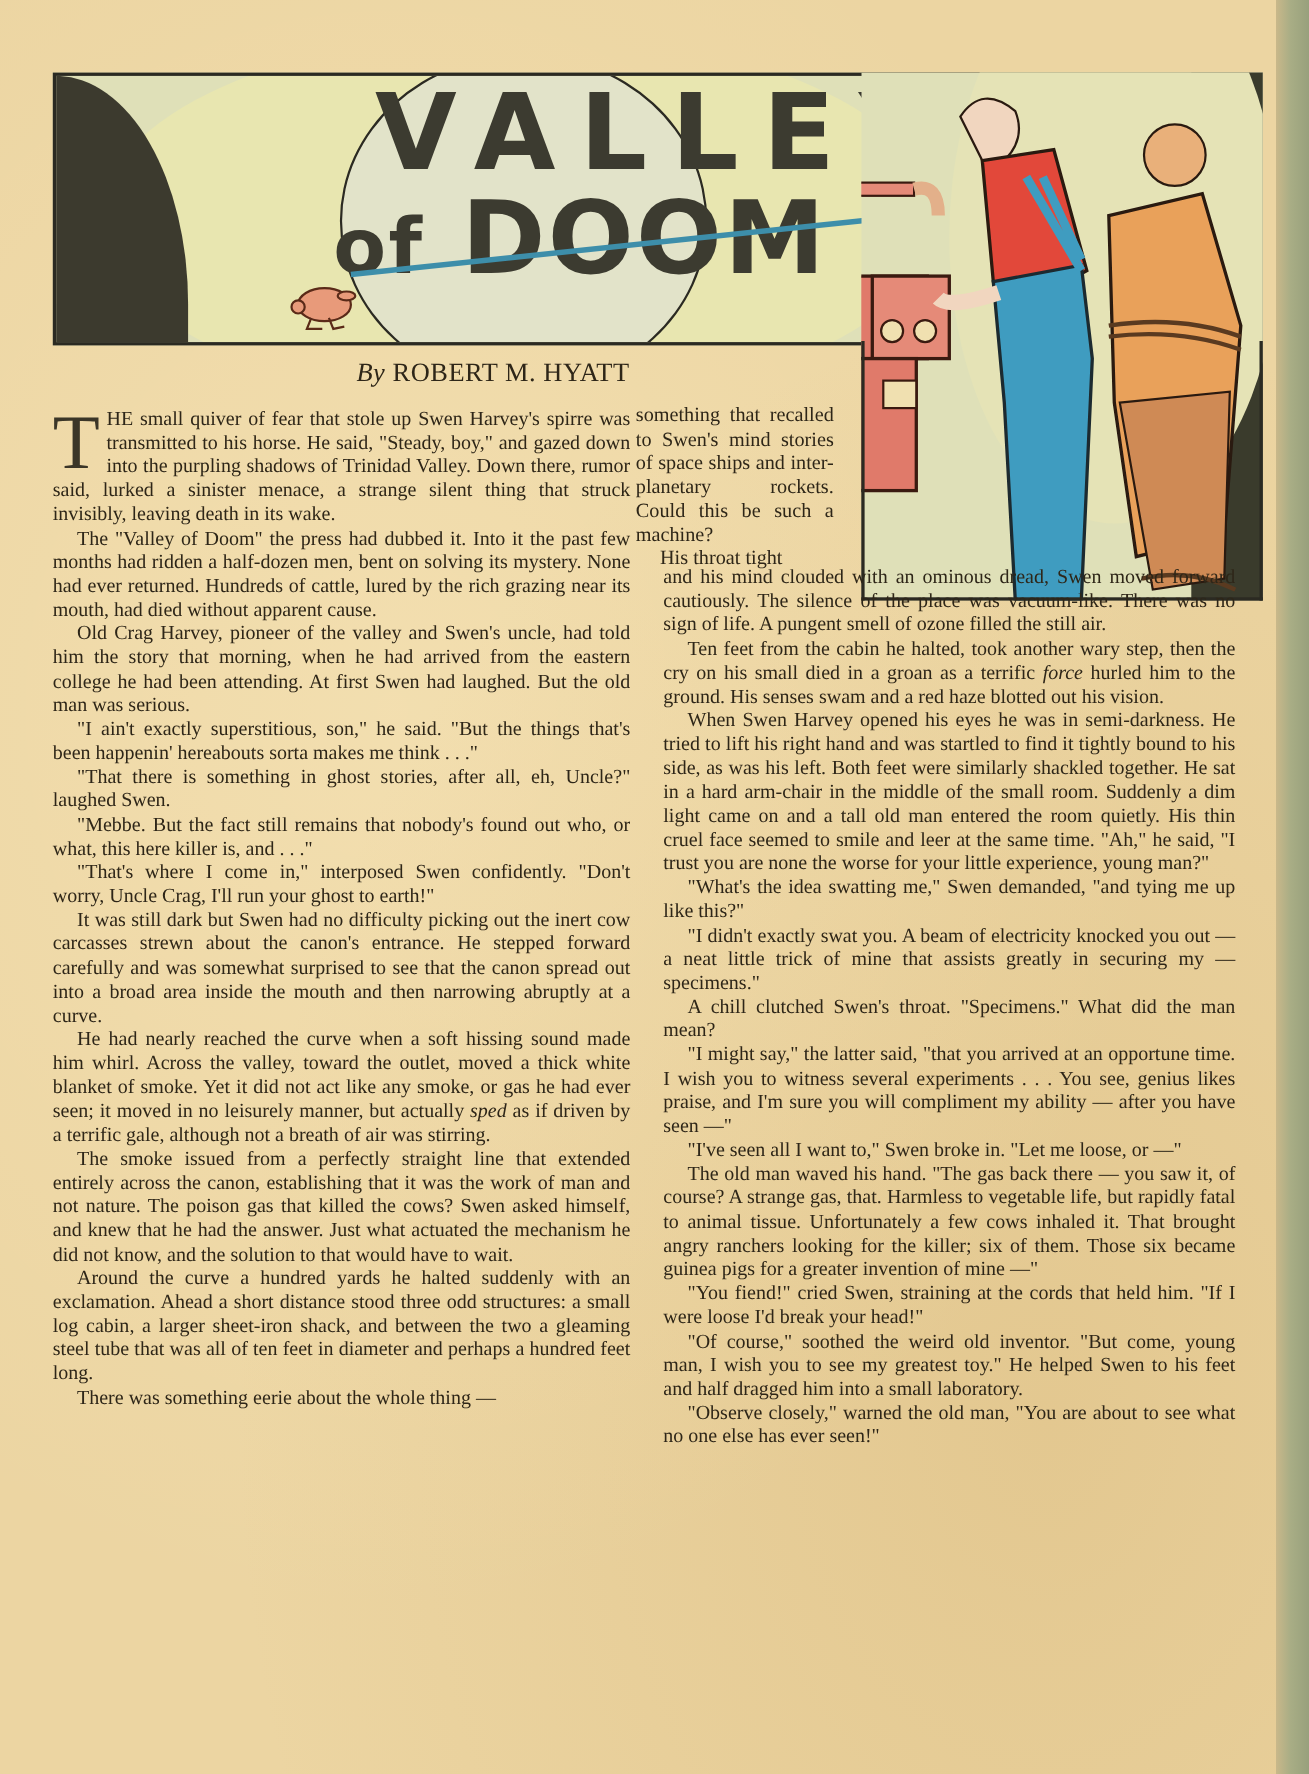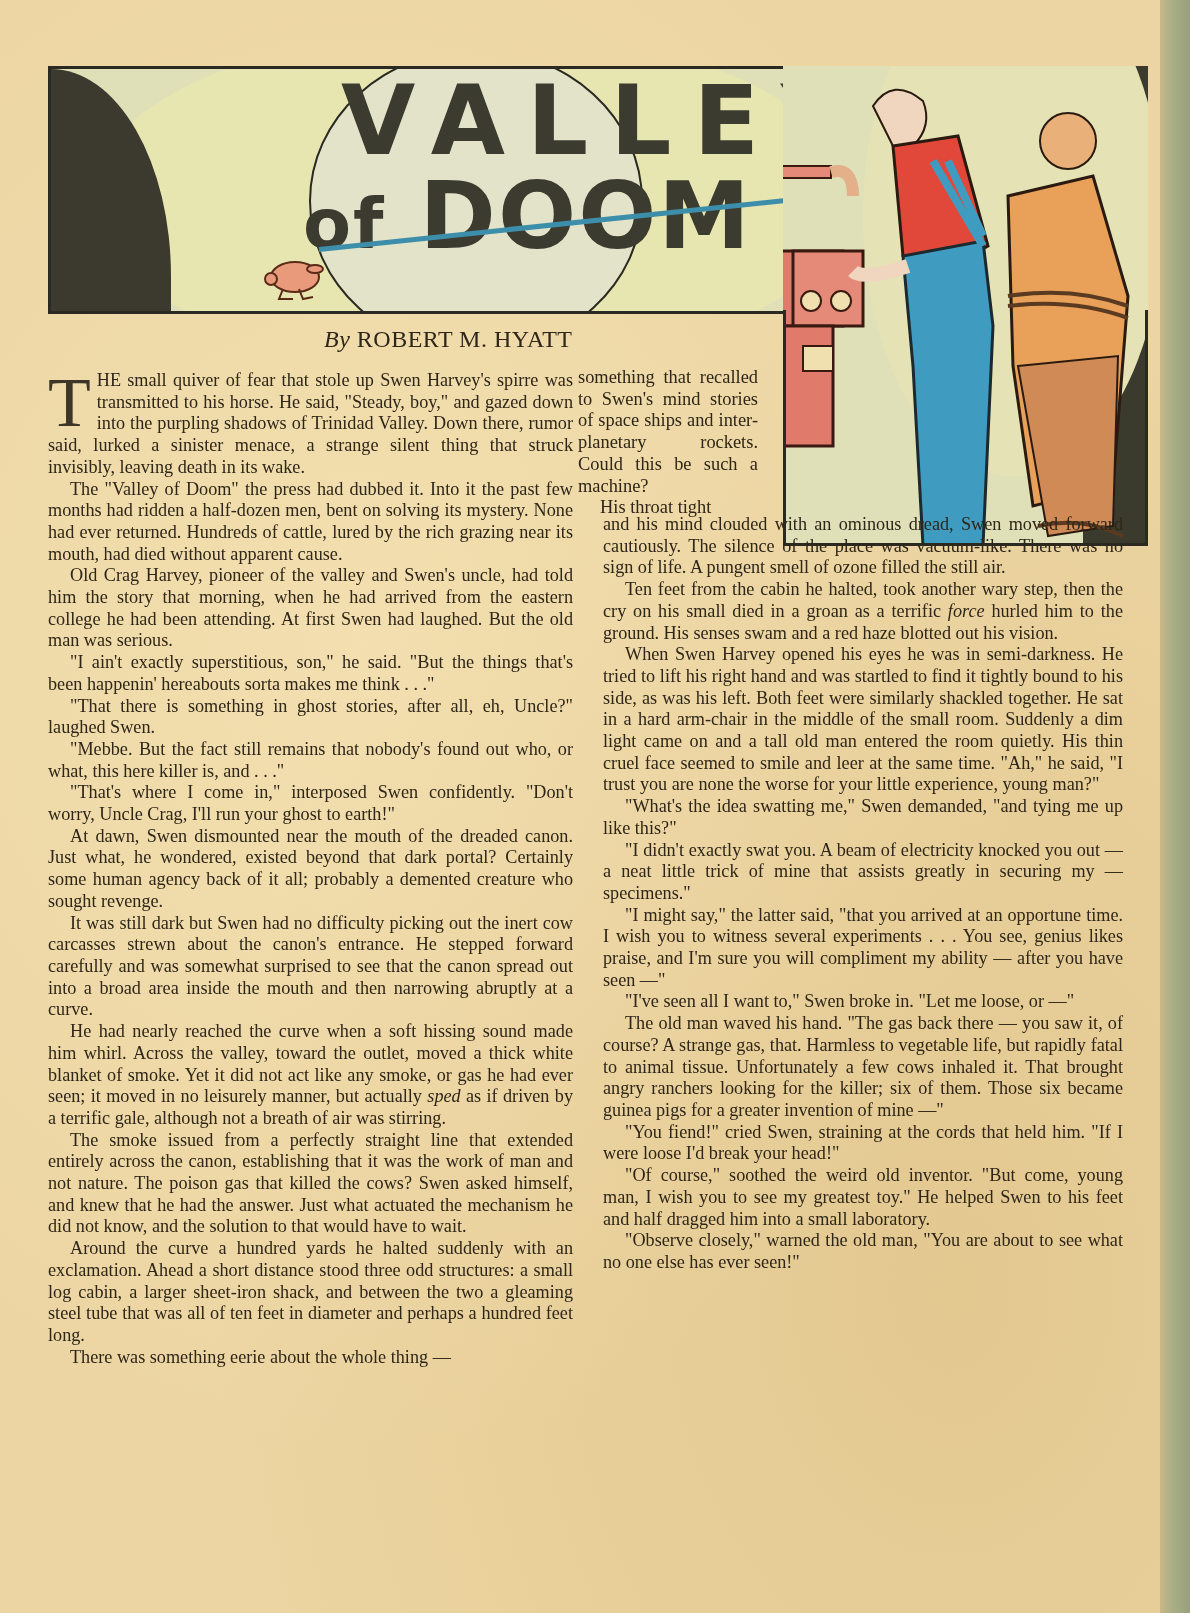--- a/index.html
+++ b/index.html
@@ -140,38 +140,38 @@
 <div class="byline"><i>By</i> <span>ROBERT M. HYATT</span></div>
 
 <div class="col col-left">
   <p class="first"><span class="dropcap">T</span><span>HE small quiver of fear that stole up Swen Harvey's spirre was transmitted to his horse. He said, "Steady, boy," and gazed down into the purpling shadows of Trinidad Valley. Down there, rumor said, lurked a sinister menace, a strange silent thing that struck invisibly, leaving death in its wake.</span></p>
   <p>The "Valley of Doom" the press had dubbed it. Into it the past few months had ridden a half-dozen men, bent on solving its mystery. None had ever returned. Hundreds of cattle, lured by the rich grazing near its mouth, had died without apparent cause.</p>
   <p>Old Crag Harvey, pioneer of the valley and Swen's uncle, had told him the story that morning, when he had arrived from the eastern college he had been attending. At first Swen had laughed. But the old man was serious.</p>
   <p>"I ain't exactly superstitious, son," he said. "But the things that's been happenin' hereabouts sorta makes me think . . ."</p>
   <p>"That there is something in ghost stories, after all, eh, Uncle?" laughed Swen.</p>
   <p>"Mebbe. But the fact still remains that nobody's found out who, or what, this here killer is, and . . ."</p>
   <p>"That's where I come in," interposed Swen confidently. "Don't worry, Uncle Crag, I'll run your ghost to earth!"</p>
-  <p>At dawn, Swen dismounted near the mouth of the dreaded canon. Just what, he wondered, existed beyond that dark portal? Certainly some human agency back of it all; probably a demented creature who sought revenge.</p>
   <p>It was still dark but Swen had no difficulty picking out the inert cow carcasses strewn about the canon's entrance. He stepped forward carefully and was somewhat surprised to see that the canon spread out into a broad area inside the mouth and then narrowing abruptly at a curve.</p>
   <p><span>He had nearly reached the curve when a soft hissing sound made him whirl. Across the valley, toward the outlet, moved a thick white blanket of smoke. Yet it did not act like any smoke, or gas he had ever seen; it moved in no leisurely manner, but actually </span><em>sped</em><span> as if driven by a terrific gale, although not a breath of air was stirring.</span></p>
   <p>The smoke issued from a perfectly straight line that extended entirely across the canon, establishing that it was the work of man and not nature. The poison gas that killed the cows? Swen asked himself, and knew that he had the answer. Just what actuated the mechanism he did not know, and the solution to that would have to wait.</p>
   <p>Around the curve a hundred yards he halted suddenly with an exclamation. Ahead a short distance stood three odd structures: a small log cabin, a larger sheet-iron shack, and between the two a gleaming steel tube that was all of ten feet in diameter and perhaps a hundred feet long.</p>
   <p>There was something eerie about the whole thing —</p>
 </div>
 
 <div class="col col-right-narrow">
   <p class="first">something that recalled to Swen's mind stories of space ships and inter-planetary rockets. Could this be such a machine?</p>
   <p>His throat tight</p>
 </div>
 
 <div class="col col-right">
   <p class="first">and his mind clouded with an ominous dread, Swen moved forward cautiously. The silence of the place was vacuum-like. There was no sign of life. A pungent smell of ozone filled the still air.</p>
   <p><span>Ten feet from the cabin he halted, took another wary step, then the cry on his small died in a groan as a terrific </span><em>force</em><span> hurled him to the ground. His senses swam and a red haze blotted out his vision.</span></p>
   <p>When Swen Harvey opened his eyes he was in semi-darkness. He tried to lift his right hand and was startled to find it tightly bound to his side, as was his left. Both feet were similarly shackled together. He sat in a hard arm-chair in the middle of the small room. Suddenly a dim light came on and a tall old man entered the room quietly. His thin cruel face seemed to smile and leer at the same time. "Ah," he said, "I trust you are none the worse for your little experience, young man?"</p>
   <p>"What's the idea swatting me," Swen demanded, "and tying me up like this?"</p>
   <p>"I didn't exactly swat you. A beam of electricity knocked you out — a neat little trick of mine that assists greatly in securing my — specimens."</p>
+  <p>A chill clutched Swen's throat. "Specimens." What did the man mean?</p>
   <p>"I might say," the latter said, "that you arrived at an opportune time. I wish you to witness several experiments . . . You see, genius likes praise, and I'm sure you will compliment my ability — after you have seen —"</p>
   <p>"I've seen all I want to," Swen broke in. "Let me loose, or —"</p>
   <p>The old man waved his hand. "The gas back there — you saw it, of course? A strange gas, that. Harmless to vegetable life, but rapidly fatal to animal tissue. Unfortunately a few cows inhaled it. That brought angry ranchers looking for the killer; six of them. Those six became guinea pigs for a greater invention of mine —"</p>
   <p>"You fiend!" cried Swen, straining at the cords that held him. "If I were loose I'd break your head!"</p>
   <p>"Of course," soothed the weird old inventor. "But come, young man, I wish you to see my greatest toy." He helped Swen to his feet and half dragged him into a small laboratory.</p>
   <p>"Observe closely," warned the old man, "You are about to see what no one else has ever seen!"</p>
 </div>
 
 </body></html>

